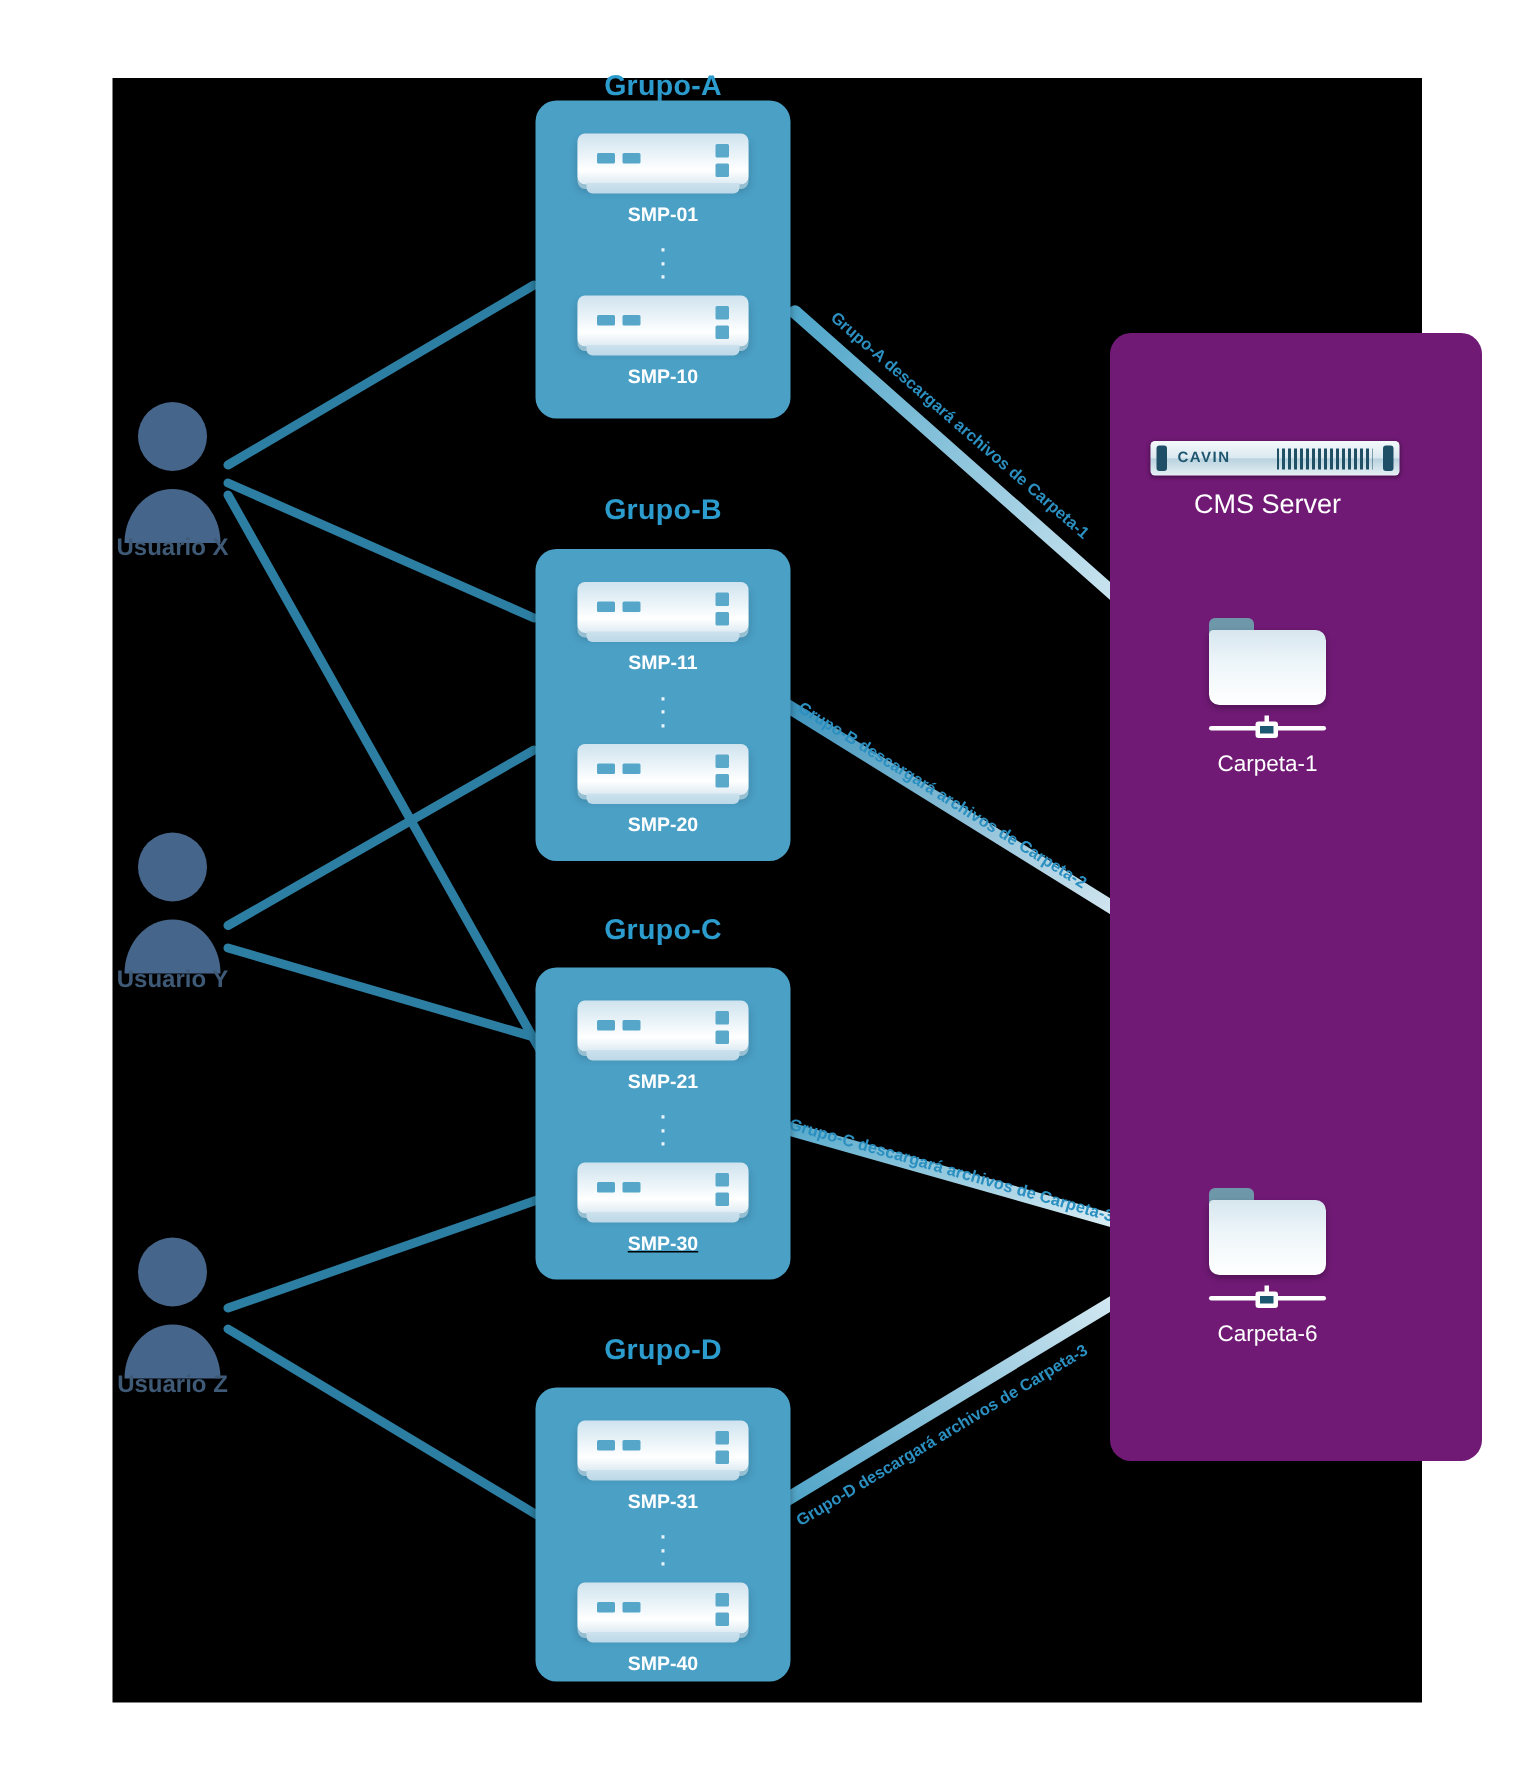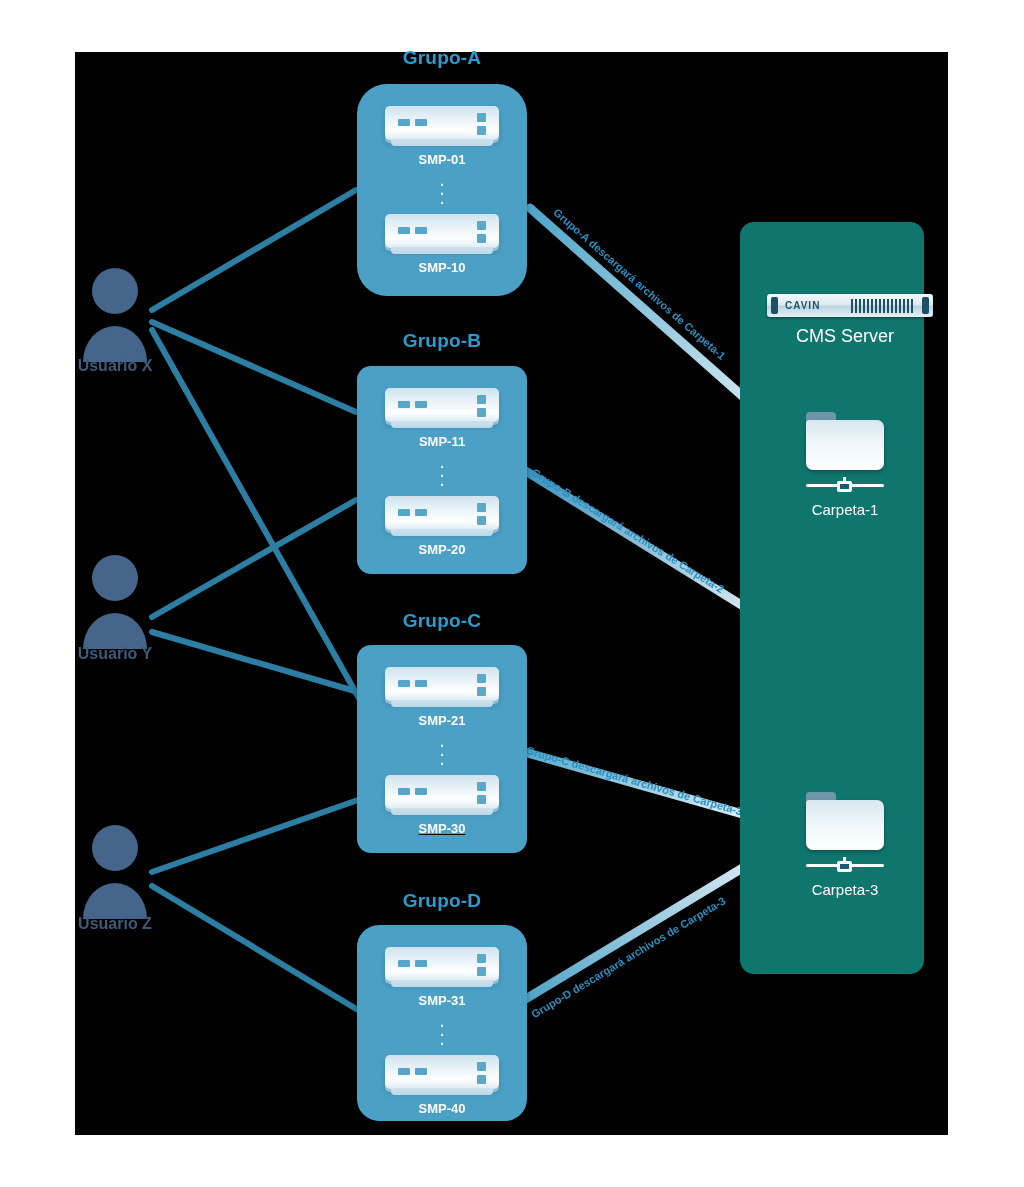--- a/index.html
+++ b/index.html
@@ -22,21 +22,21 @@
   .bay{position:absolute;right:13px;width:9px;height:9px;background:#5aa8ca;border-radius:1px;}
   .bay.b1{top:7px;} .bay.b2{top:20px;}
   .smp-label{margin-top:12px;text-align:center;color:#ffffff;font-size:13px;font-weight:600;}
 
   .vdots{position:absolute;left:0;width:170px;text-align:center;color:#e8f4fa;font-size:20px;line-height:9px;letter-spacing:0;}
   .vdots span{display:block;}
 
   .user{position:absolute;width:96px;text-align:center;}
   .user-label{margin-top:2px;color:#3e5a77;font-size:16px;font-weight:600;white-space:nowrap;}
 
-  #cms-panel{position:absolute;left:740px;top:222px;width:184px;height:752px;background:#0f766e;border-radius:14px;}
+  #cms-panel{position:absolute;left:740px;top:222px;width:248px;height:752px;background:#701a75;border-radius:14px;}
   #cms-bar{position:absolute;left:27px;top:72px;width:166px;height:23px;border-radius:3px;
     background:linear-gradient(180deg,#f4f9fb 0%,#dbe9f0 48%,#b9d2de 52%,#e6f1f6 100%);
     box-shadow:0 1px 3px rgba(0,0,0,.45);}
   .bez{position:absolute;top:3px;width:7px;height:17px;background:#1e4f66;border-radius:2px;}
   .bez.lft{left:4px;} .bez.rgt{right:4px;}
   #cavin-txt{position:absolute;left:18px;top:6px;font-size:10px;font-weight:bold;color:#1e5670;letter-spacing:1px;font-family:"Liberation Sans",sans-serif;}
   #vents{position:absolute;left:84px;top:5px;width:64px;height:14px;
     background:repeating-linear-gradient(90deg,#1f5066 0 2px,transparent 2px 4px);}
   #cms-name{position:absolute;left:0;top:104px;width:210px;text-align:center;color:#ffffff;font-size:18px;font-weight:normal;}
 
@@ -121,21 +121,21 @@
     <div class="user-label">Usuario X</div>
   </div>
   <div class="user" style="left:67px;top:643px;">
     <div class="user-label">Usuario Y</div>
   </div>
   <div class="user" style="left:67px;top:913px;">
     <div class="user-label">Usuario Z</div>
   </div>
 
   <div class="grp-title" style="left:357px;top:47px;">Grupo-A</div>
-  <div class="grp-box" style="left:357px;top:84px;height:212px;border-radius:30px;">
+  <div class="grp-box" style="left:357px;top:67px;height:212px;">
     <div class="smp" style="top:22px;">
       <div class="smp-body">
         <span class="led l1"></span>
         <span class="led l2"></span>
         <span class="bay b1"></span>
         <span class="bay b2"></span>
       </div>
       <div class="smp-label">SMP-01</div>
     </div>
     <div class="vdots" style="top:95px;">
@@ -202,21 +202,21 @@
         <span class="led l1"></span>
         <span class="led l2"></span>
         <span class="bay b1"></span>
         <span class="bay b2"></span>
       </div>
       <div class="smp-label">SMP-30</div>
     </div>
   </div>
 
   <div class="grp-title" style="left:357px;top:890px;">Grupo-D</div>
-  <div class="grp-box" style="left:357px;top:925px;height:196px;border-radius:22px;">
+  <div class="grp-box" style="left:357px;top:925px;height:196px;">
     <div class="smp" style="top:22px;">
       <div class="smp-body">
         <span class="led l1"></span>
         <span class="led l2"></span>
         <span class="bay b1"></span>
         <span class="bay b2"></span>
       </div>
       <div class="smp-label">SMP-31</div>
     </div>
     <div class="vdots" style="top:95px;">
@@ -261,16 +261,16 @@
     <div class="folder" style="left:30px;top:570px;">
       <div class="fold-ic">
         <span class="tab"></span>
         <span class="fbody"></span>
       </div>
       <div class="share">
         <span class="hbar"></span>
           <span class="stem"></span>
           <span class="node"></span>
       </div>
-      <div class="fold-label">Carpeta-3</div>
+      <div class="fold-label">Carpeta-6</div>
     </div>
   </div>
 </div>
 
 </body></html>

